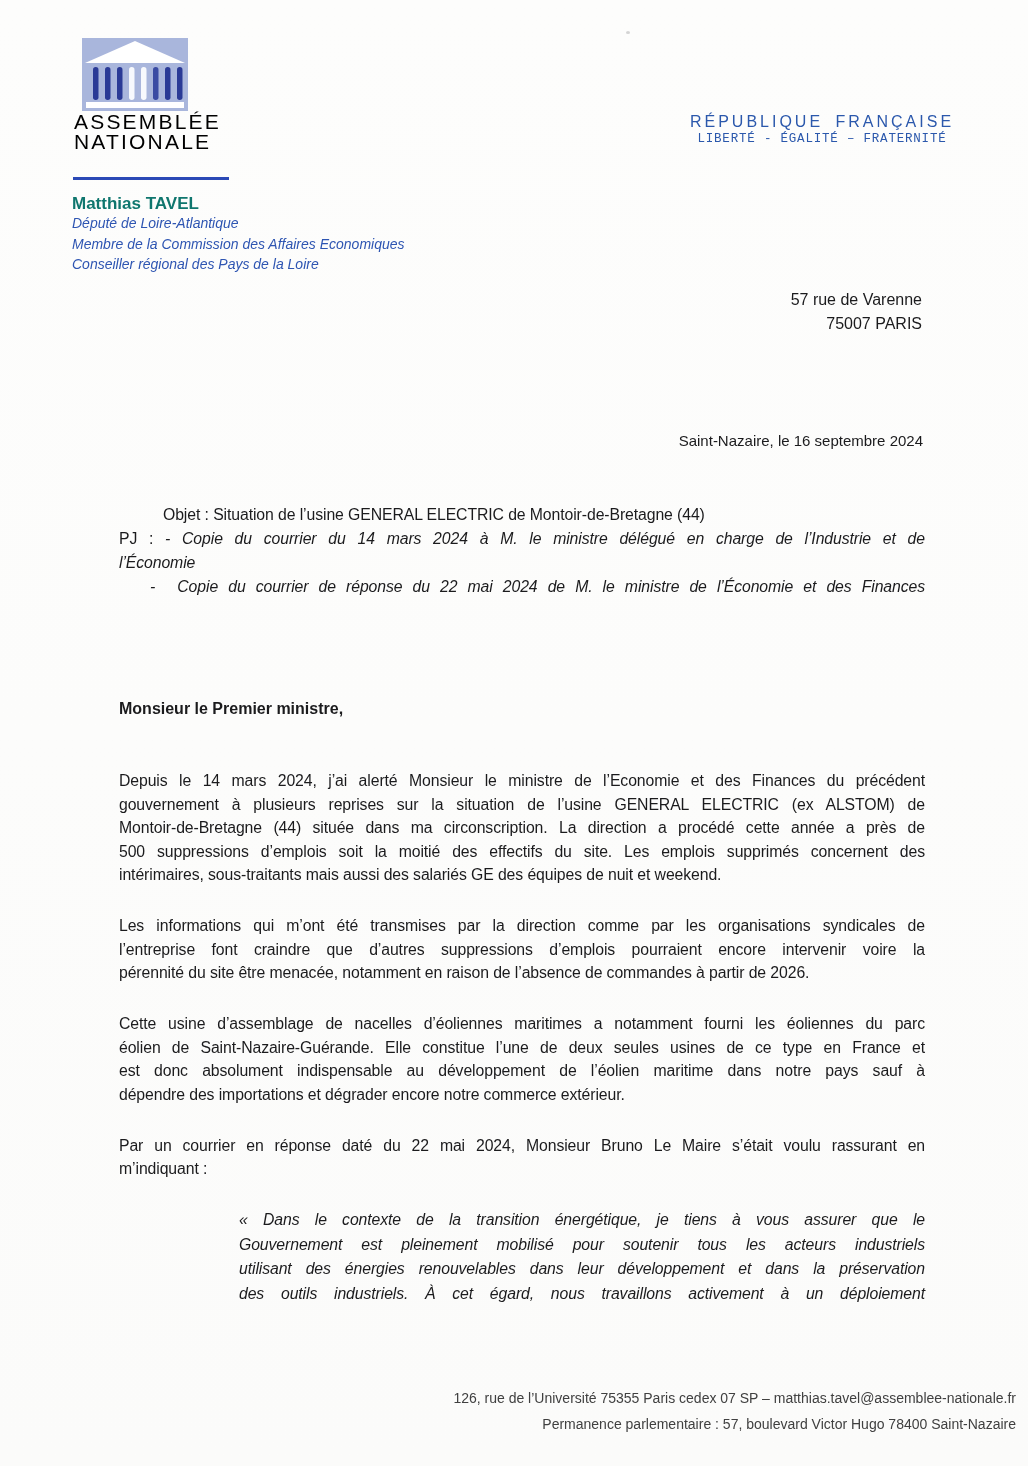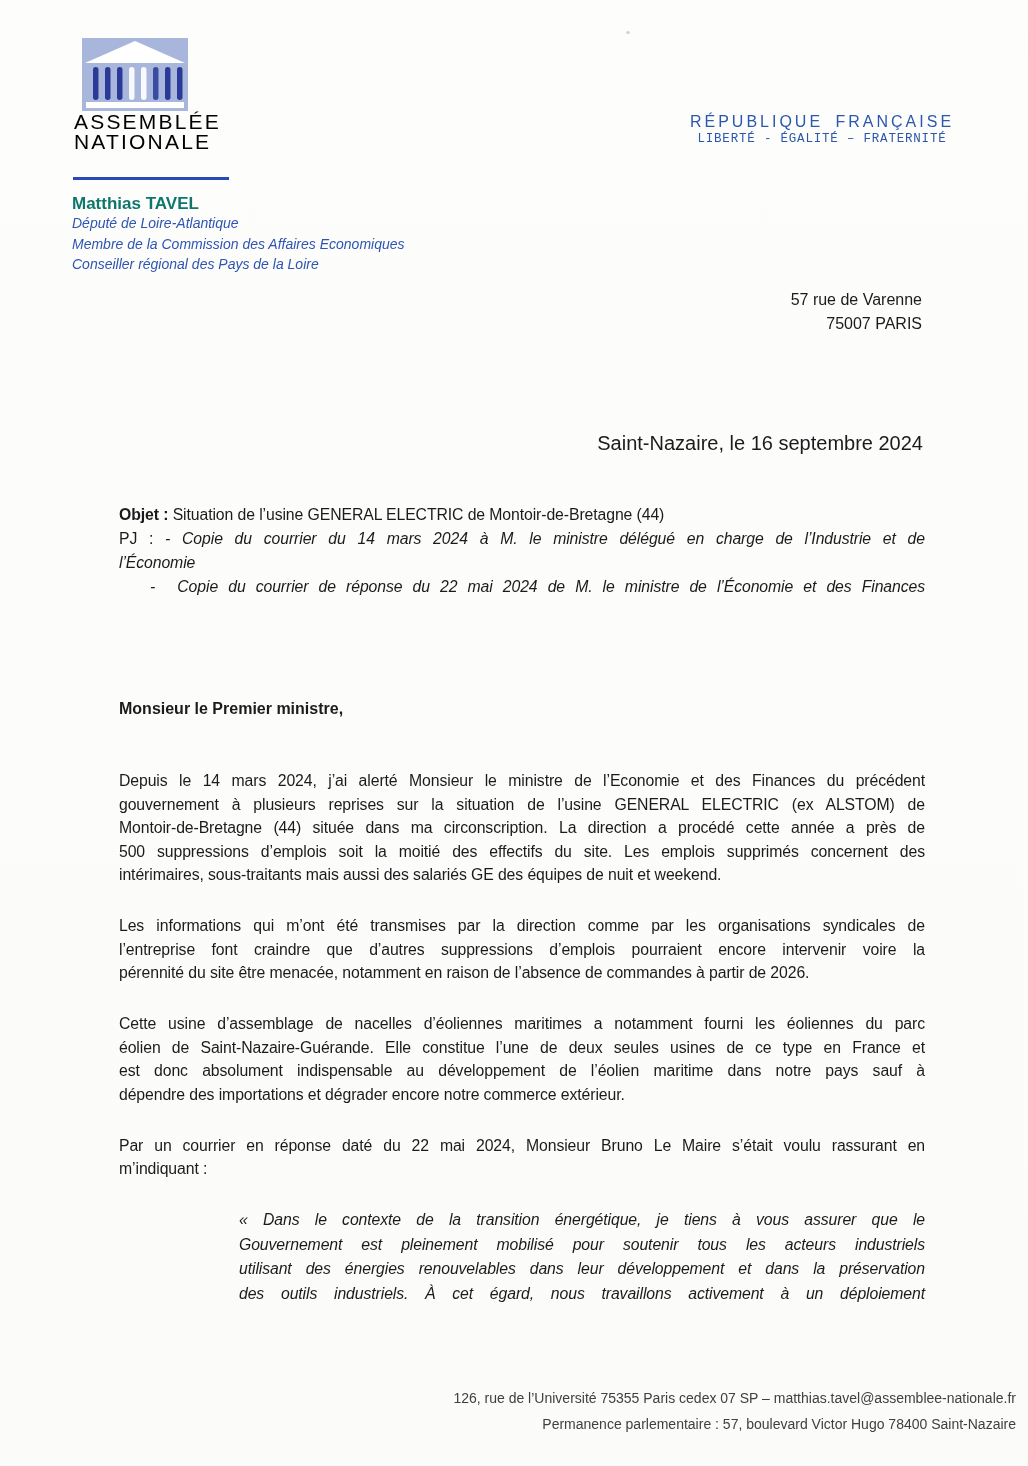--- a/index.html
+++ b/index.html
@@ -37,25 +37,25 @@
     letter-spacing:3px; word-spacing:5px; white-space:nowrap;text-align:center;
   }
   .republic .motto {
     font-family:Liberation Mono, monospace; font-size:12.5px; line-height:15px;
     letter-spacing:0.8px; margin-top:2px; white-space:nowrap;
   }
 
   
   .addressee { position:absolute; right:106px; top:288px; text-align:right; font-size:16px; line-height:23.5px; }
   .addressee .bold-lines { font-weight:bold; }
-  .dateline { position:absolute; right:105px; top:432px; font-size:20px; }
+  .dateline { position:absolute; right:105px; top:432px; font-size:15px; }
 
   
   .objet { position:absolute; left:119px; top:503px; width:806px; font-size:15.8px; line-height:24px; letter-spacing:-0.1px; }
-  .objet .b { font-weight:bold; }
+  .objet .b { font-weight:normal;margin-left:44px; }
   .objet .it { font-style:italic; }
   .objet .jfull { text-align:justify; text-align-last:justify; }
   .objet .indent { padding-left:31px; }
   .objet .dash { display:inline-block; margin-right:12px; }
 
   
   .salutation { position:absolute; left:119px; top:700px; font-size:16px; font-weight:bold; }
   .letter-body { position:absolute; left:119px; top:769px; width:806px; font-size:15.8px; line-height:23.5px; letter-spacing:-0.1px; }
   .para { margin-bottom:27.5px; }
   .jline { text-align:justify; text-align-last:justify; }

